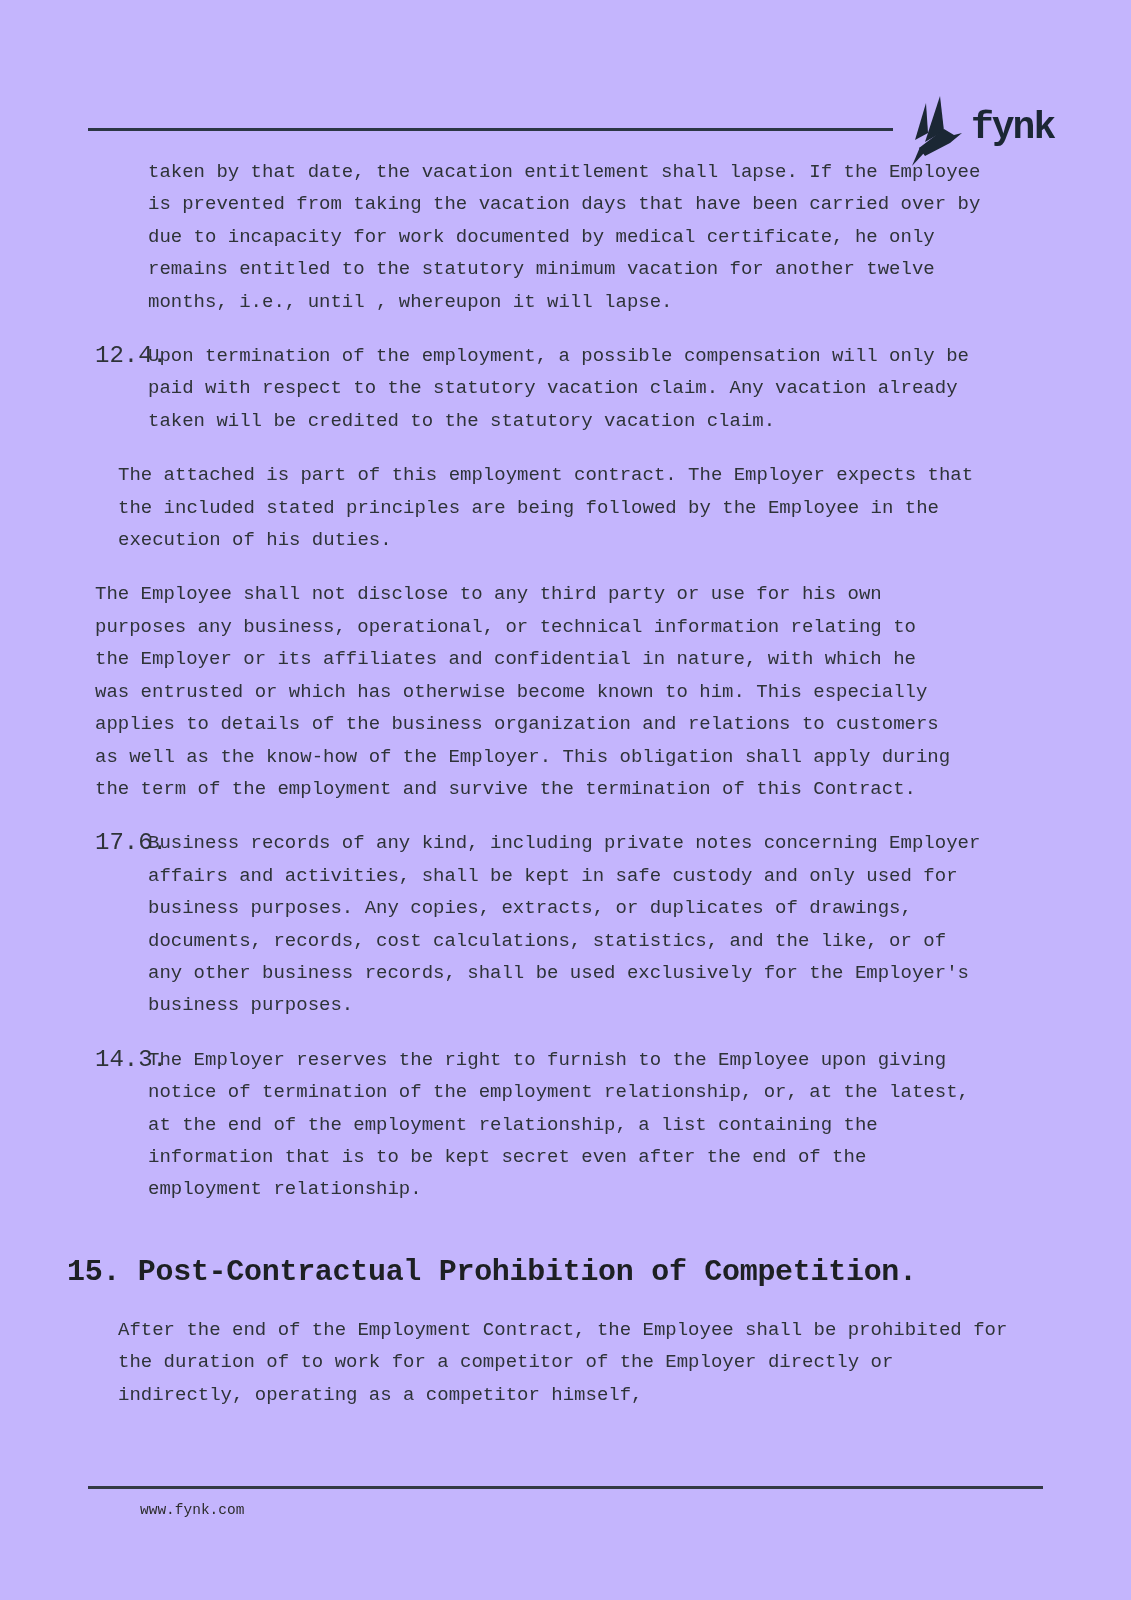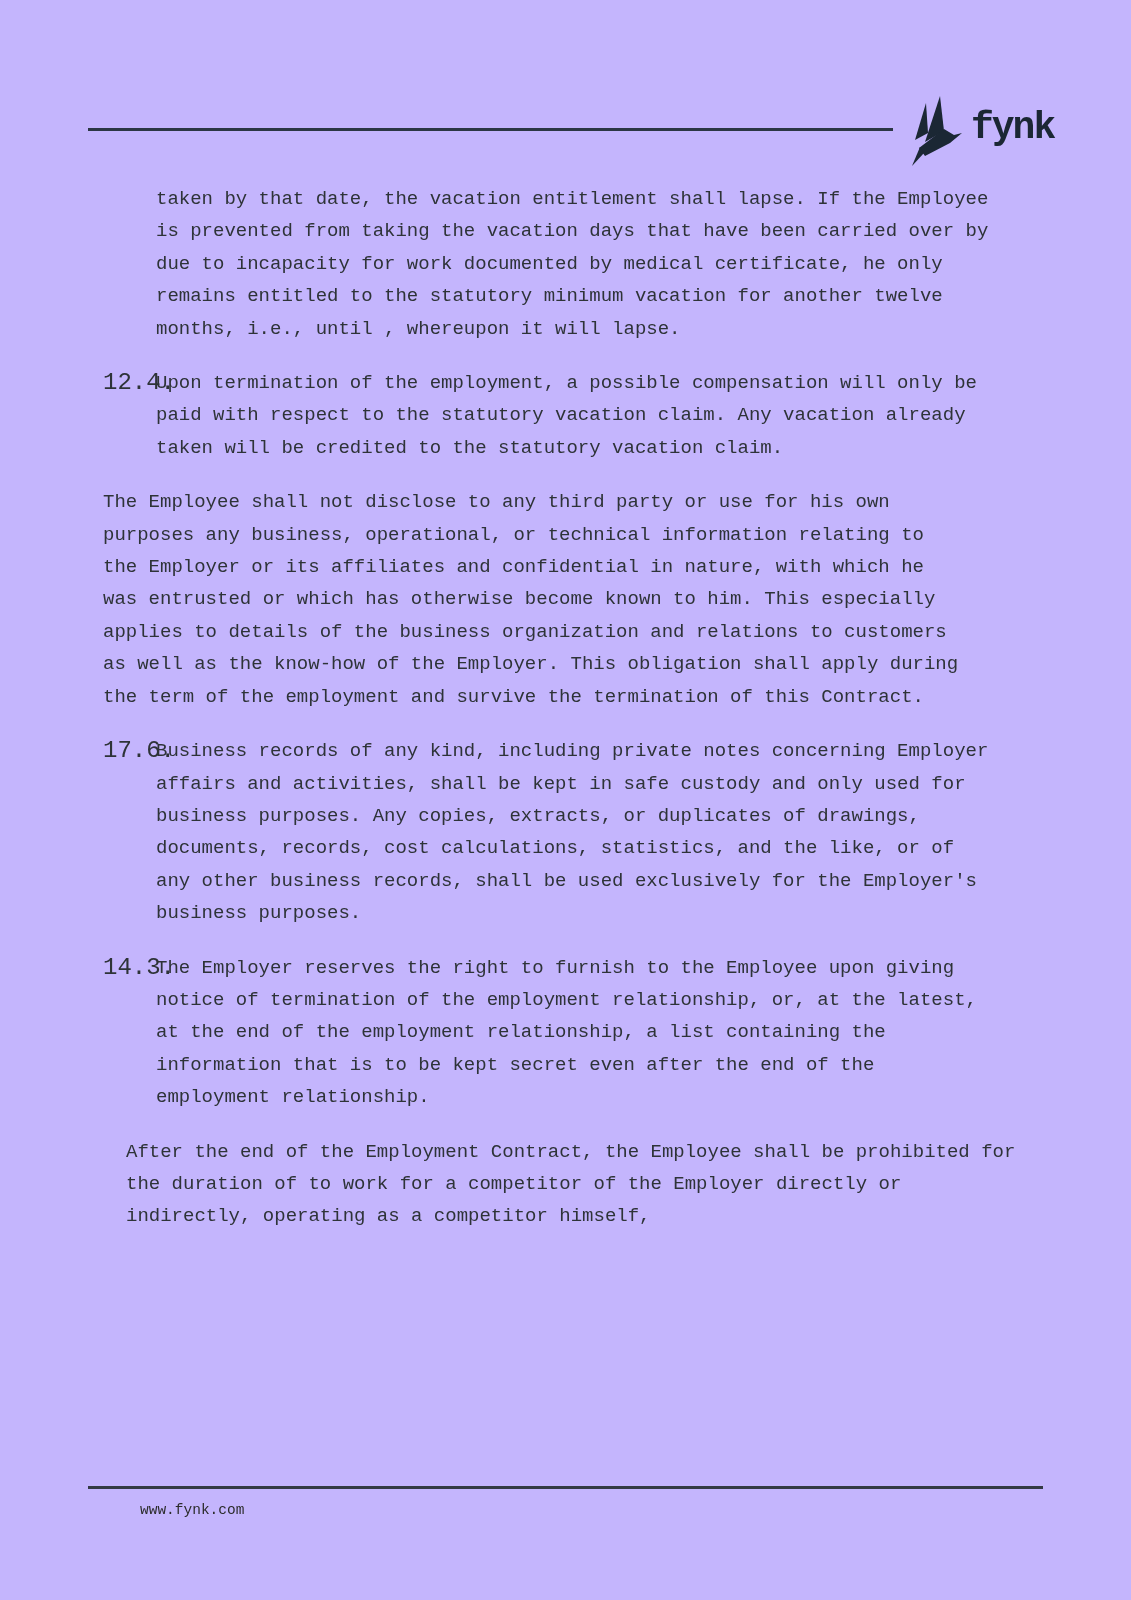--- a/index.html
+++ b/index.html
@@ -22,21 +22,21 @@
     position:absolute;left:912px;top:96px;
     display:flex;align-items:center;gap:9px;
     color:#1b2734;
   }
   .logo svg{display:block;}
   .logo-text{
     font-size:38px;font-weight:800;letter-spacing:-2px;
     color:#1b2734;line-height:1;padding-bottom:6px;
   }
   
-  .content{position:absolute;left:8px;top:156px;width:986px;margin-top:27px;}
+  .content{position:absolute;left:0;top:156px;width:986px;}
   .content p, .content .li-text{
     font-size:19px;line-height:32.4px;margin:0;
   }
   p.cont-para{margin:0 0 22px 148px;width:864px;}
   p.sec-para{margin:0 0 22px 118px;width:895px;}
   .li{
     display:flex;margin:0 0 22px 95px;
   }
   .li .num{
     flex:none;width:53px;font-size:24px;line-height:32.4px;
@@ -78,36 +78,38 @@
   <div class="content">
 
     <p class="cont-para">taken by that date, the vacation entitlement shall lapse. If the Employee is prevented from taking the vacation days that have been carried over by due to incapacity for work documented by medical certificate, he only remains entitled to the statutory minimum vacation for another twelve months, i.e., until , whereupon it will lapse.</p>
 
     <div class="li">
       <span class="num">12.4.</span>
       <div class="li-text">Upon termination of the employment, a possible compensation will only be paid with respect to the statutory vacation claim. Any vacation already taken will be credited to the statutory vacation claim.</div>
     </div>
 
 
+    <p class="sec-para">The attached is part of this employment contract. The Employer expects that the included stated principles are being followed by the Employee in the execution of his duties.</p>
 
 
     <div class="li">
       <div class="li-text">The Employee shall not disclose to any third party or use for his own purposes any business, operational, or technical information relating to the Employer or its affiliates and confidential in nature, with which he was entrusted or which has otherwise become known to him. This especially applies to details of the business organization and relations to customers as well as the know-how of the Employer. This obligation shall apply during the term of the employment and survive the termination of this Contract.</div>
     </div>
 
     <div class="li">
       <span class="num">17.6.</span>
       <div class="li-text">Business records of any kind, including private notes concerning Employer affairs and activities, shall be kept in safe custody and only used for business purposes. Any copies, extracts, or duplicates of drawings, documents, records, cost calculations, statistics, and the like, or of any other business records, shall be used exclusively for the Employer's business purposes.</div>
     </div>
 
     <div class="li">
       <span class="num">14.3.</span>
       <div class="li-text">The Employer reserves the right to furnish to the Employee upon giving notice of termination of the employment relationship, or, at the latest, at the end of the employment relationship, a list containing the information that is to be kept secret even after the end of the employment relationship.</div>
     </div>
 
+    <h2 class="sec-heading">15. Post-Contractual Prohibition of Competition.</h2>
 
     <p class="sec-para">After the end of the Employment Contract, the Employee shall be prohibited for the duration of to work for a competitor of the Employer directly or indirectly, operating as a competitor himself,</p>
 
   </div>
 
   <div class="footer">
     <div class="footer-rule"></div>
     <div class="footer-links">
       <a href="#">www.fynk.com</a>
     </div>

